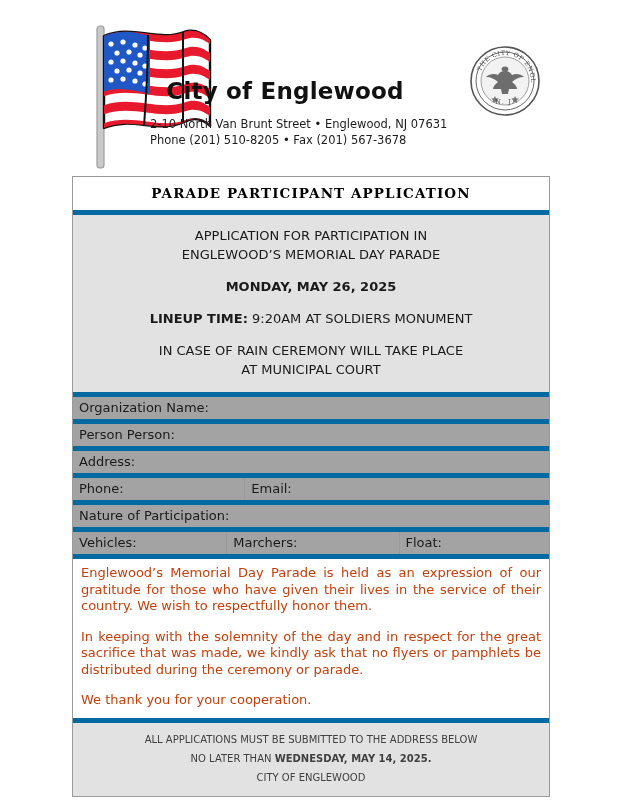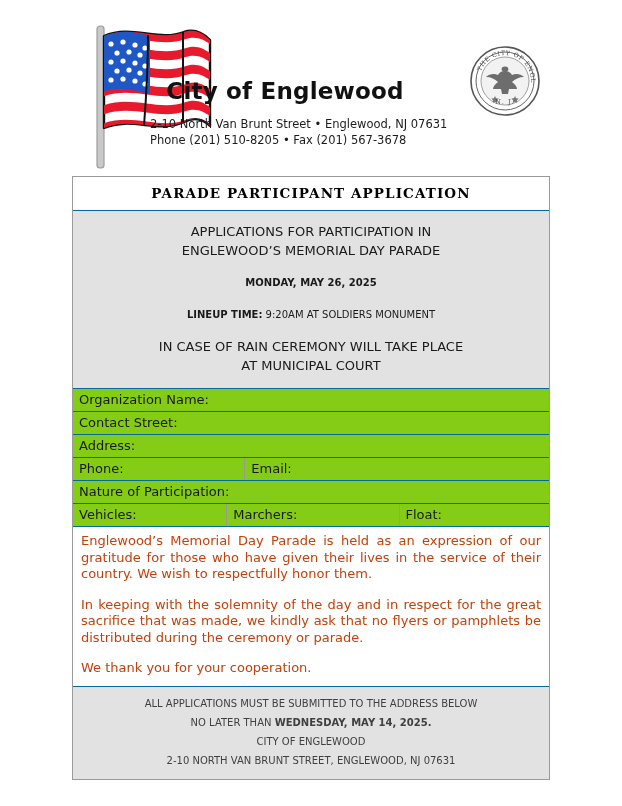--- a/index.html
+++ b/index.html
@@ -74,21 +74,21 @@
     position: absolute;
     left: 72px;
     top: 176px;
     width: 478px;
     border: 1px solid #9a9a9a;
     box-sizing: border-box;
     background: #ffffff;
   }
 
   .row {
-    border-bottom: 1px solid #0369a1;
+    border-bottom: 5px solid #0369a1;
     box-sizing: border-box;
   }
   .row:last-child { border-bottom: none; }
 
   .title-row {
     background: #ffffff;
     text-align: center;
     font-family: "DejaVu Serif", serif;
     font-weight: bold;
     font-size: 13.5px;
@@ -101,33 +101,33 @@
     background: #e2e2e2;
     text-align: center;
     padding: 11px 10px 13px 10px;
     color: #1a1a1a;
   }
   .notice-line {
     font-size: 13px;
     line-height: 19px;
   }
   .notice-strong {
-    font-size: 10px;
+    font-size: 13px;
     font-weight: bold;
     line-height: 19px;
   }
   .notice-gap { height: 13px; }
   .lead {
     font-weight: bold;
     text-align: right;
   }
 
   .field-row {
     display: flex;
-    background: #84cc16;
+    background: #a3a3a3;
   }
   .field-cell {
     font-size: 13px;
     line-height: 17px;
     padding: 2px 0 3px 6px;
     box-sizing: border-box;
     color: #1a1a1a;
     border-right: 1px solid #9a9a9a;
   }
   .field-cell:last-child { border-right: none; }
@@ -247,21 +247,21 @@
         <text x="37" y="60" text-anchor="middle" font-family="DejaVu Serif, serif" font-size="6.4" fill="#4a4a4a" letter-spacing="1.2">N. J.</text>
       </svg>
     </div>
   </div>
 
   <div class="form-table">
 
     <div class="row title-row">PARADE PARTICIPANT APPLICATION</div>
 
     <div class="row notice-row">
-      <div class="notice-line">APPLICATIONS FOR PARTICIPATION IN</div>
+      <div class="notice-line">APPLICATION FOR PARTICIPATION IN</div>
       <div class="notice-line">ENGLEWOOD’S MEMORIAL DAY PARADE</div>
       <div class="notice-gap"></div>
       <div class="notice-strong">MONDAY, MAY 26, 2025</div>
       <div class="notice-gap"></div>
       <div class="notice-strong">
         <span class="lead">LINEUP TIME:</span><span style="font-weight:normal"> 9:20AM AT SOLDIERS MONUMENT</span>
       </div>
       <div class="notice-gap"></div>
       <div class="notice-line">IN CASE OF RAIN CEREMONY WILL TAKE PLACE</div>
       <div class="notice-line">AT MUNICIPAL COURT</div>
@@ -269,21 +269,21 @@
 
     <div class="row field-row">
       <div class="field-cell c-full">
         <span>Organization Name:</span>
         <span></span>
       </div>
     </div>
 
     <div class="row field-row">
       <div class="field-cell c-full">
-        <span>Contact Street:</span>
+        <span>Person Person:</span>
         <span></span>
       </div>
     </div>
 
     <div class="row field-row">
       <div class="field-cell c-full">
         <span>Address:</span>
         <span></span>
       </div>
     </div>
@@ -328,17 +328,16 @@
       <div class="body-gap"></div>
       <p class="body-para">We thank you for your cooperation.</p>
     </div>
 
     <div class="row footer-row">
       <div class="footer-line">ALL APPLICATIONS MUST BE SUBMITTED TO THE ADDRESS BELOW</div>
       <div class="footer-line">
         <span>NO LATER THAN </span><span class="footer-bold">WEDNESDAY, MAY 14, 2025.</span>
       </div>
       <div class="footer-line">CITY OF ENGLEWOOD</div>
-      <div class="footer-line">2-10 NORTH VAN BRUNT STREET, ENGLEWOOD, NJ 07631</div>
     </div>
 
   </div>
 </div>
 
 </body></html>

